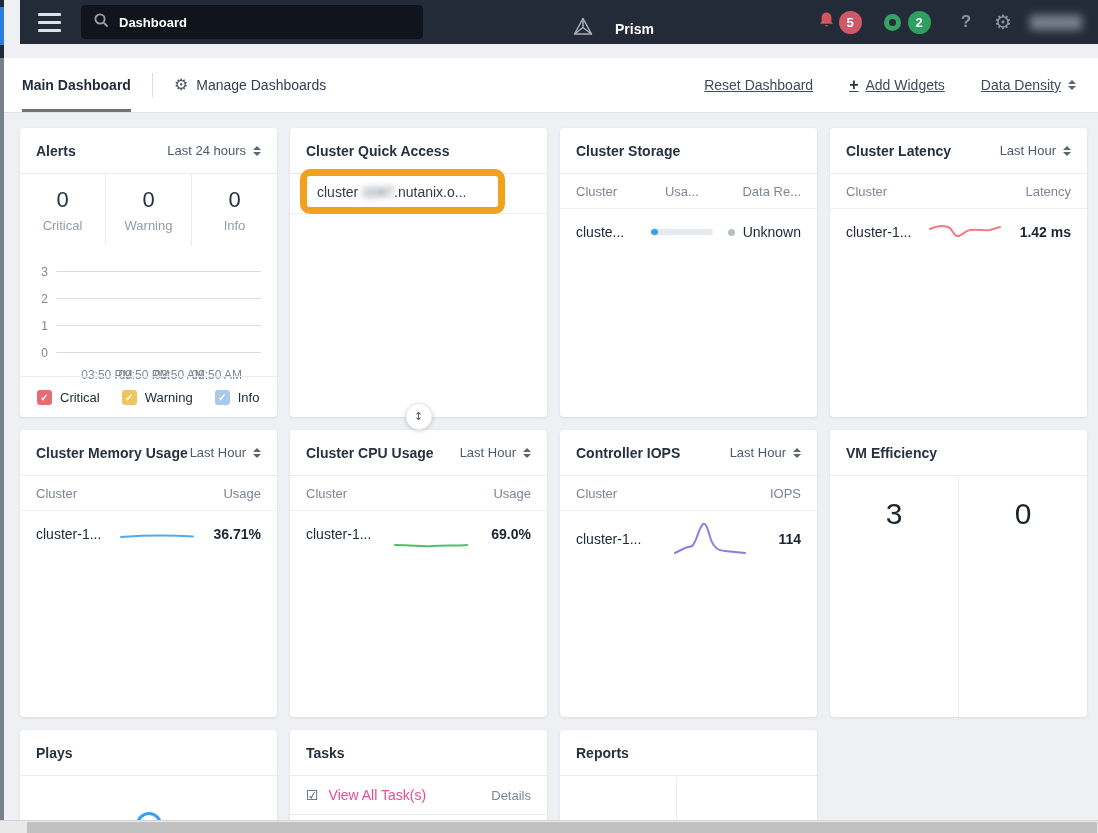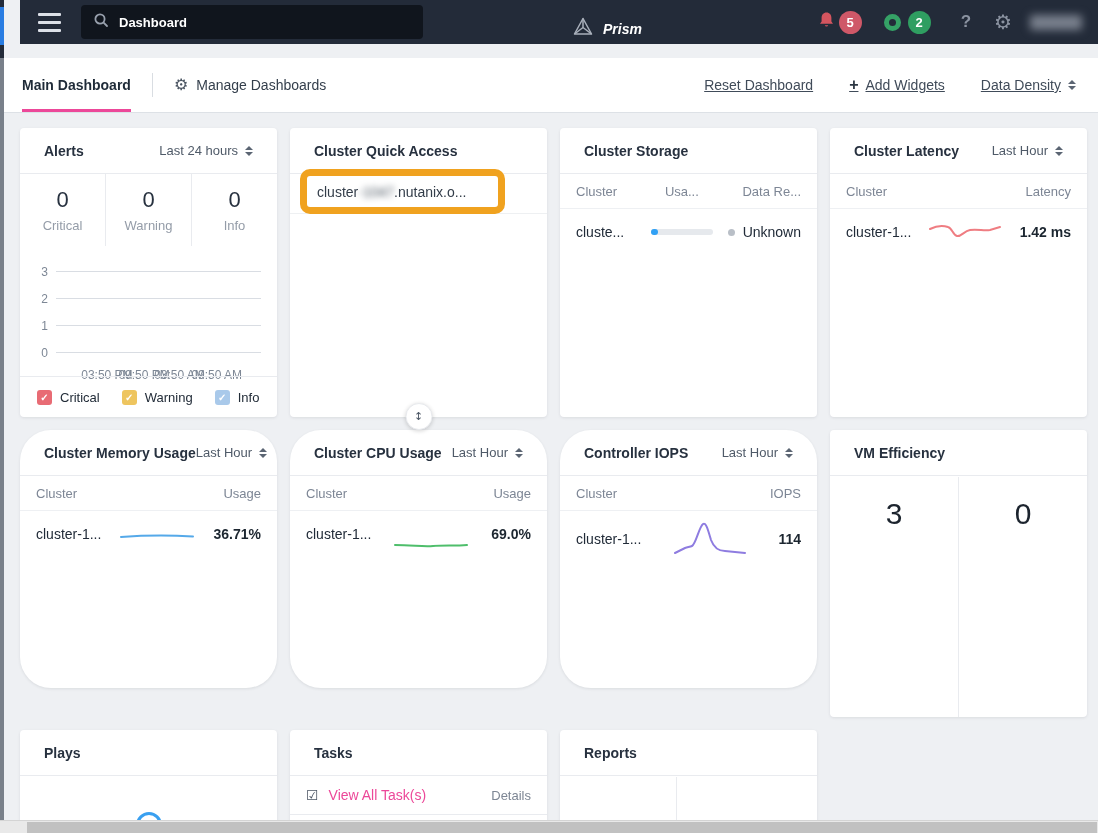--- a/index.html
+++ b/index.html
@@ -9,48 +9,48 @@
     background: #eef0f3;
     font-family: "Liberation Sans", sans-serif;
     -webkit-font-smoothing: antialiased;
   }
   
   .navbar { position:absolute; top:0; left:0; right:0; height:44px; background:#232b39; display:flex; align-items:center; z-index:10;margin-left:20px; }
   .hamburger { margin-left:18px; width:23px; display:flex; flex-direction:column; gap:5px; cursor:pointer; }
   .hamburger span { height:3px; background:#dde1e8; border-radius:1px; }
   .searchbox { margin-left:20px; width:342px; height:34px; background:#10151d; border-radius:4px; display:flex; align-items:center; padding:0 12px; gap:10px; }
   .search-text { color:#ffffff; font-size:13px; font-weight:700; }
-  .brand { position:absolute; left:552px; top:0; height:58px; display:flex; align-items:center; gap:9px;font-style:italic; }
+  .brand { position:absolute; left:552px; top:0; height:58px; display:flex; align-items:center; gap:21px; }
   .brand-name { color:#ffffff; font-size:14px; font-weight:700; }
   .nav-right { margin-left:auto; display:flex; align-items:center; margin-right:16px; }
   .badge { width:23px; height:23px; border-radius:50%; color:#fff; font-size:13px; font-weight:700; display:flex; align-items:center; justify-content:center; }
   .badge.red { background:#cf5868; margin-left:3px; }
   .badge.green { background:#2f9e61; margin-left:7px; }
   .health-ring { width:17px; height:17px; border-radius:50%; border:5px solid #35a266; margin-left:22px; }
   .nav-help { margin-left:30px; color:#8b93a1; font-size:17px; font-weight:700; cursor:pointer; }
   .nav-gear { margin-left:23px; color:#8b93a1; font-size:20px; cursor:pointer; line-height:1; }
   .user-blur { margin-left:18px; width:52px; height:15px; border-radius:2px; background:#79808d; filter:blur(4px); cursor:pointer; }
   
   .toolbar { position:absolute; top:58px; left:0; right:0; height:55px; background:#ffffff; border-bottom:1px solid #dde1e6; display:flex; align-items:center; padding:0 22px; z-index:9; }
-  .tab-main { height:100%; display:flex; align-items:center; font-size:14px; font-weight:700; color:#1f2b38; border-bottom:3px solid #ec4899; padding-top:3px; cursor:pointer; }
+  .tab-main { height:100%; display:flex; align-items:center; font-size:14px; font-weight:700; color:#1f2b38; border-bottom:3px solid #737373; padding-top:3px; cursor:pointer; }
   .tb-divider { width:1px; height:24px; background:#d9dde2; margin:0 21px; }
   .manage { display:flex; align-items:center; gap:8px; font-size:14px; color:#333e4b; cursor:pointer; }
   .manage .gear { font-size:16px; color:#4c5663; line-height:1; }
   .tb-right { margin-left:auto; display:flex; align-items:center; gap:36px; }
   .tb-item { display:flex; align-items:center; font-size:14px; color:#404b59; cursor:pointer;text-decoration:underline; }
   .plus { font-weight:700; font-size:16px; color:#2b3642; margin-right:7px; }
   .sort-icon { display:inline-flex; flex-direction:column; gap:2px; margin-left:7px; }
   .sort-icon i { display:block; width:0; height:0; border-left:4px solid transparent; border-right:4px solid transparent; }
   .sort-icon .up { border-bottom:4px solid #5b6573; }
   .sort-icon .dn { border-top:4px solid #5b6573; }
   
   .grid { position:absolute; top:128px; left:20px; display:grid; grid-template-columns:repeat(4,257px); column-gap:13px; row-gap:13px; }
   .card { background:#fff; border-radius:4px; box-shadow:0 1px 3px rgba(40,50,60,.10); position:relative; }
-  .h1 { height:289px; } .h2 { height:258px;border-radius:31px; } .h3 { height:287px; }
-  .card-header { height:46px; display:flex; align-items:center; justify-content:space-between; padding:0 24px; border-bottom:1px solid #e9ebef; }
+  .h1 { height:289px; } .h2 { height:287px; } .h3 { height:287px; }
+  .card-header { height:46px; display:flex; align-items:center; justify-content:space-between; padding:0 16px; border-bottom:1px solid #e9ebef; }
   .card-title { font-size:14px; font-weight:700; color:#27313f; white-space:nowrap; }
   .range { font-size:13px; color:#4f5a68; display:flex; align-items:center; white-space:nowrap; cursor:pointer; }
   .cols { display:flex; align-items:center; padding:0 16px; height:35px; border-bottom:1px solid #eef0f3; color:#7d8695; font-size:13px; }
   .wrow { display:flex; align-items:center; padding:0 16px; height:46px; font-size:14px; color:#212b38; }
   .val { margin-left:auto; font-weight:700; color:#1c2630; }
   
   .alert-stats { display:flex; height:72px; }
   .stat { flex:1; display:flex; flex-direction:column; align-items:center; justify-content:center; gap:5px; border-right:1px solid #e9ebef; }
   .stat:last-child { border-right:none; }
   .stat-value { font-size:22px; color:#27313f; }

